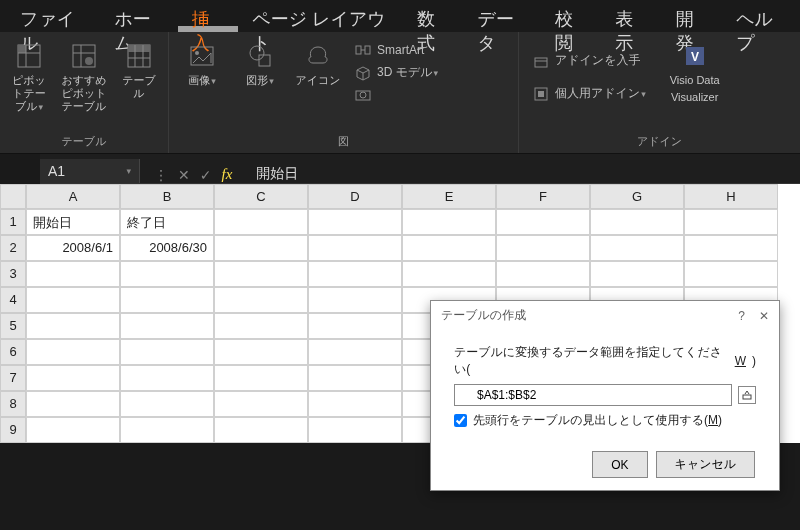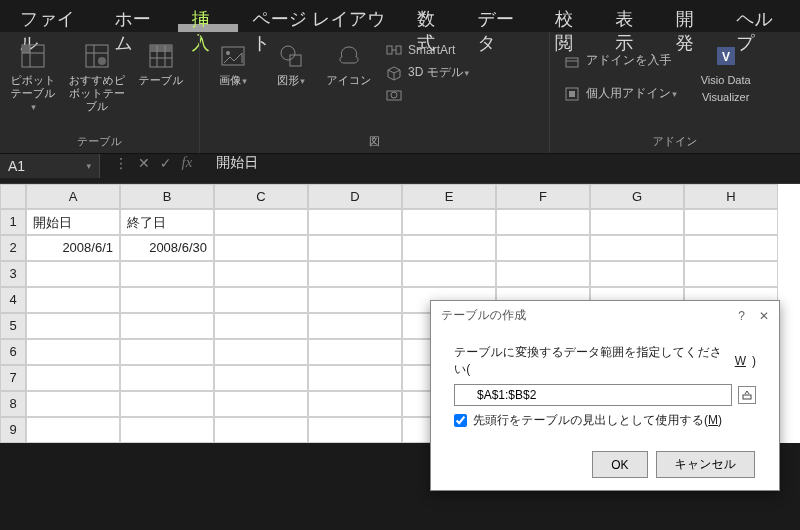--- a/index.html
+++ b/index.html
@@ -1,40 +1,40 @@
 <!DOCTYPE html>
 <html><head>
 <meta charset="utf-8">
 <style>
   * { box-sizing: border-box; margin: 0; padding: 0; font-family: "Yu Gothic UI", "Meiryo", sans-serif; }
   body { background: #1a1a1a; width: 800px; height: 530px; overflow: hidden; color: #d0d0d0; font-size: 13px; }
 
   
   .tabs { display: flex; background: #1a1a1a; height: 32px; align-items: stretch; padding-left: 6px; }
   .tab { padding: 7px 14px 5px; color: #d8d8d8; cursor: pointer; font-size: 18px; }
-  .tab.active { border-bottom: 8px solid #a3a3a3; color: #bef264; }
+  .tab.active { border-bottom: 6px solid #a3a3a3; color: #f97316; }
 
   
   .ribbon { background: #2a2a2a; height: 122px; display: flex; border-bottom: 1px solid #111; }
   .group { display: flex; flex-direction: column; border-right: 1px solid #3a3a3a; }
   .group-items { display: flex; height: 100px; align-items: flex-start; padding: 6px 6px 0; gap: 4px; }
   .group-label { text-align: center; font-size: 11px; color: #aaa; height: 20px; line-height: 18px; }
   .rbtn { display: flex; flex-direction: column; align-items: center; justify-content: flex-start; width: 54px; padding: 4px 2px; color: #c8c8c8; font-size: 11px; line-height: 13px; text-align: center; cursor: pointer; gap: 4px; }
   .rbtn-wide { width: 66px; }
   .ricon { width: 28px; height: 28px; display: flex; align-items: center; justify-content: center; }
   .ritems-col { display: flex; flex-direction: column; gap: 6px; padding-top: 4px; }
   .rrow { display: flex; align-items: center; gap: 6px; color: #bfbfbf; font-size: 12px; cursor: pointer; }
   .sicon { width: 16px; height: 16px; display:flex;align-items:center;justify-content:center; }
   .chev::after{content:"▾"; font-size:9px; color:#999; margin-left:1px;}
 
   
-  .fnbar { display: flex; align-items: flex-start; background: #1e1e1e; height: 30px; border-bottom: 1px solid #333; }
+  .fnbar { display: flex; align-items: flex-end; background: #1e1e1e; height: 30px; border-bottom: 1px solid #333; margin-left: 40px; }
   .namebox { width: 100px; background: #2d2d2d; color: #ddd; padding: 4px 8px; font-size: 14px; border-right: 1px solid #444; display:flex; justify-content:space-between; align-items:center; }
   .fxbtns { display:flex; gap:10px; padding: 0 14px; color:#888; font-size:14px; align-items:center; }
-  .fx { font-style: italic; font-family: serif; font-size: 15px; color:#737373; }
+  .fx { font-style: italic; font-family: serif; font-size: 15px; color:#fde047; }
   .fval { padding-left: 10px; font-size: 14px; color:#ddd; }
 
   
   .sheet { display: grid; grid-template-columns: 26px repeat(8, 94px); background: #fff; color: #222; }
   .corner, .colh, .rowh { background: #e6e6e6; border: 1px solid #ccc; text-align: center; font-size: 13px; padding: 4px 0; }
   .colh { font-weight: 400; }
   .rowh { background: #e6e6e6; }
   .cell { border: 1px solid #d0d0d0; padding: 4px 6px; font-size: 13px; height: 26px; background:#fff; }
   .right { text-align: right; }
 
@@ -61,21 +61,21 @@
   <div class="tab">数式</div>
   <div class="tab">データ</div>
   <div class="tab">校閲</div>
   <div class="tab">表示</div>
   <div class="tab">開発</div>
   <div class="tab">ヘルプ</div>
 </div>
 
 <div class="ribbon">
 
-  <div class="group" style="width:200px">
+  <div class="group" style="width:169px">
     <div class="group-items">
       <div class="rbtn">
         <span class="ricon">
           <svg width="26" height="26">
               <rect x="2" y="2" width="22" height="22" fill="none" stroke="#888"></rect>
               <rect x="2" y="2" width="8" height="8" fill="#666"></rect>
               <line x1="10" y1="2" x2="10" y2="24" stroke="#888"></line>
               <line x1="2" y1="10" x2="24" y2="10" stroke="#888"></line>
             </svg>
         </span>

